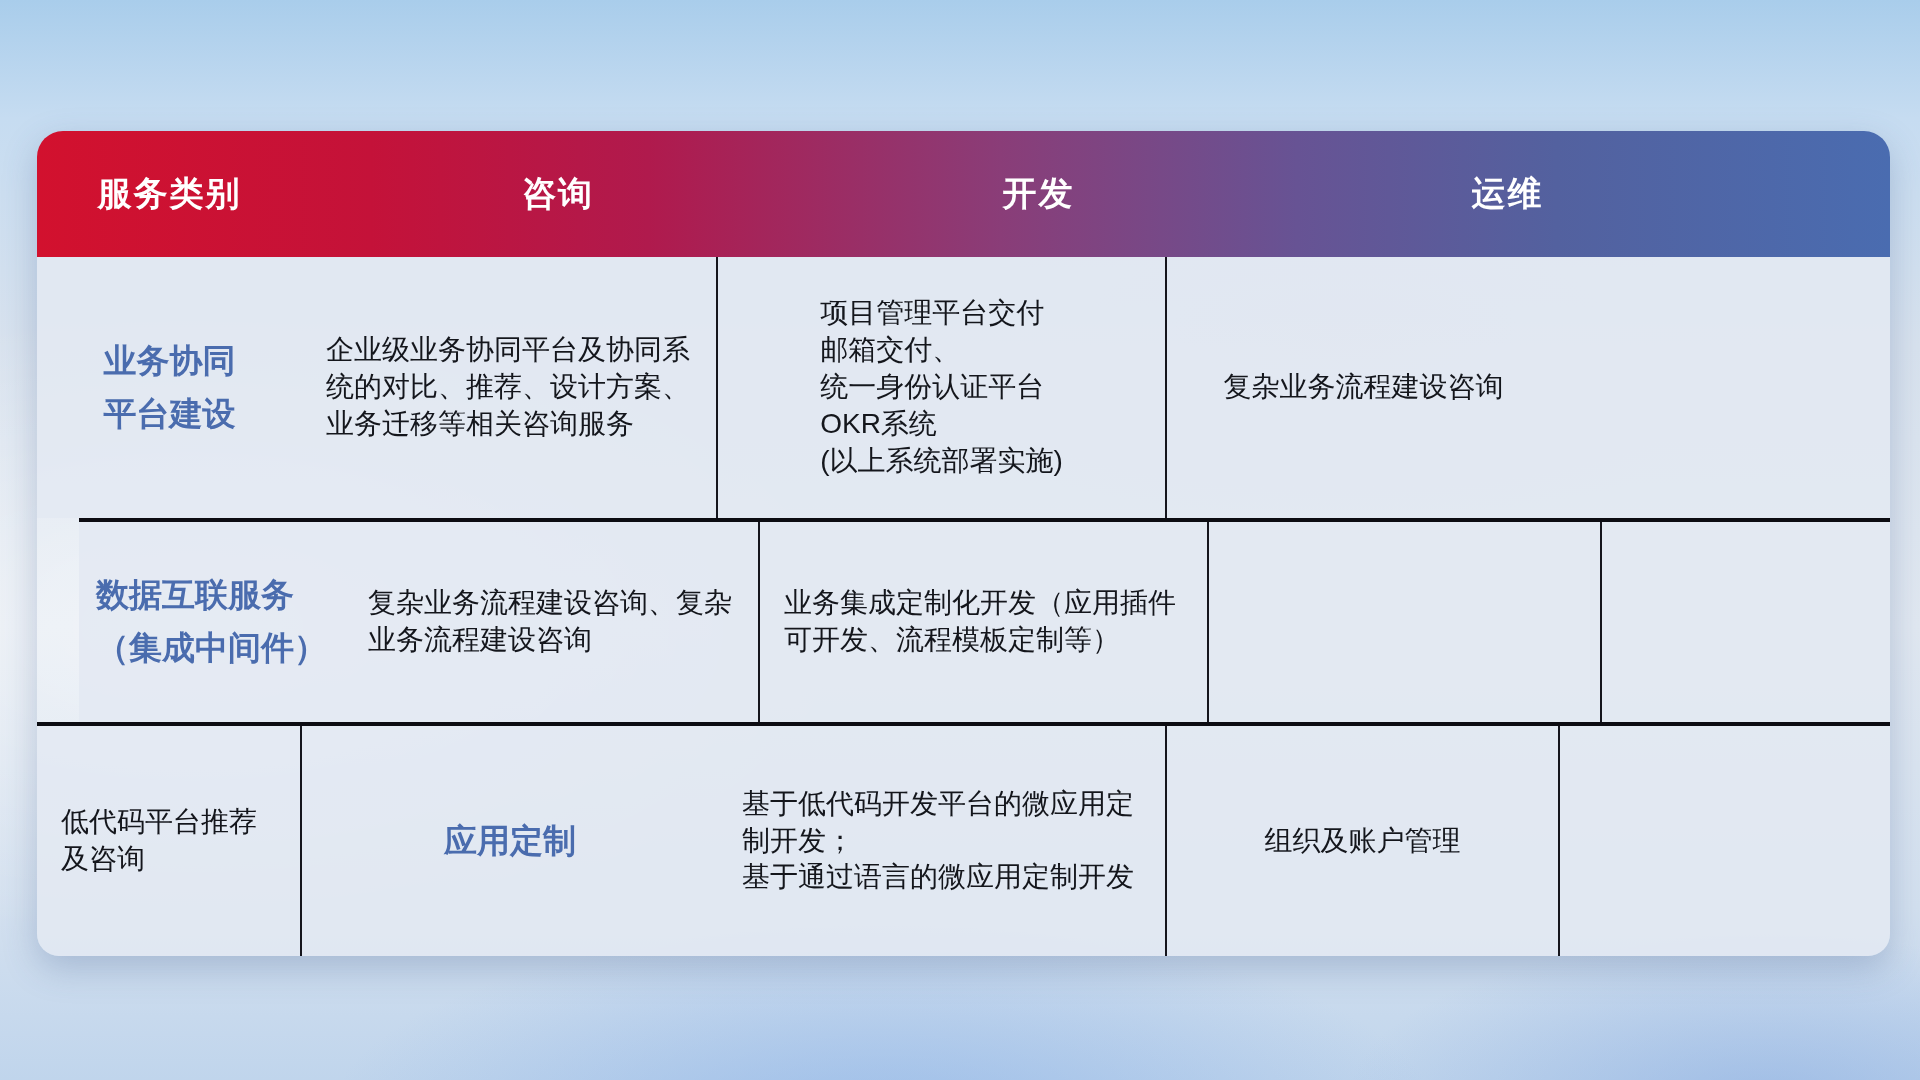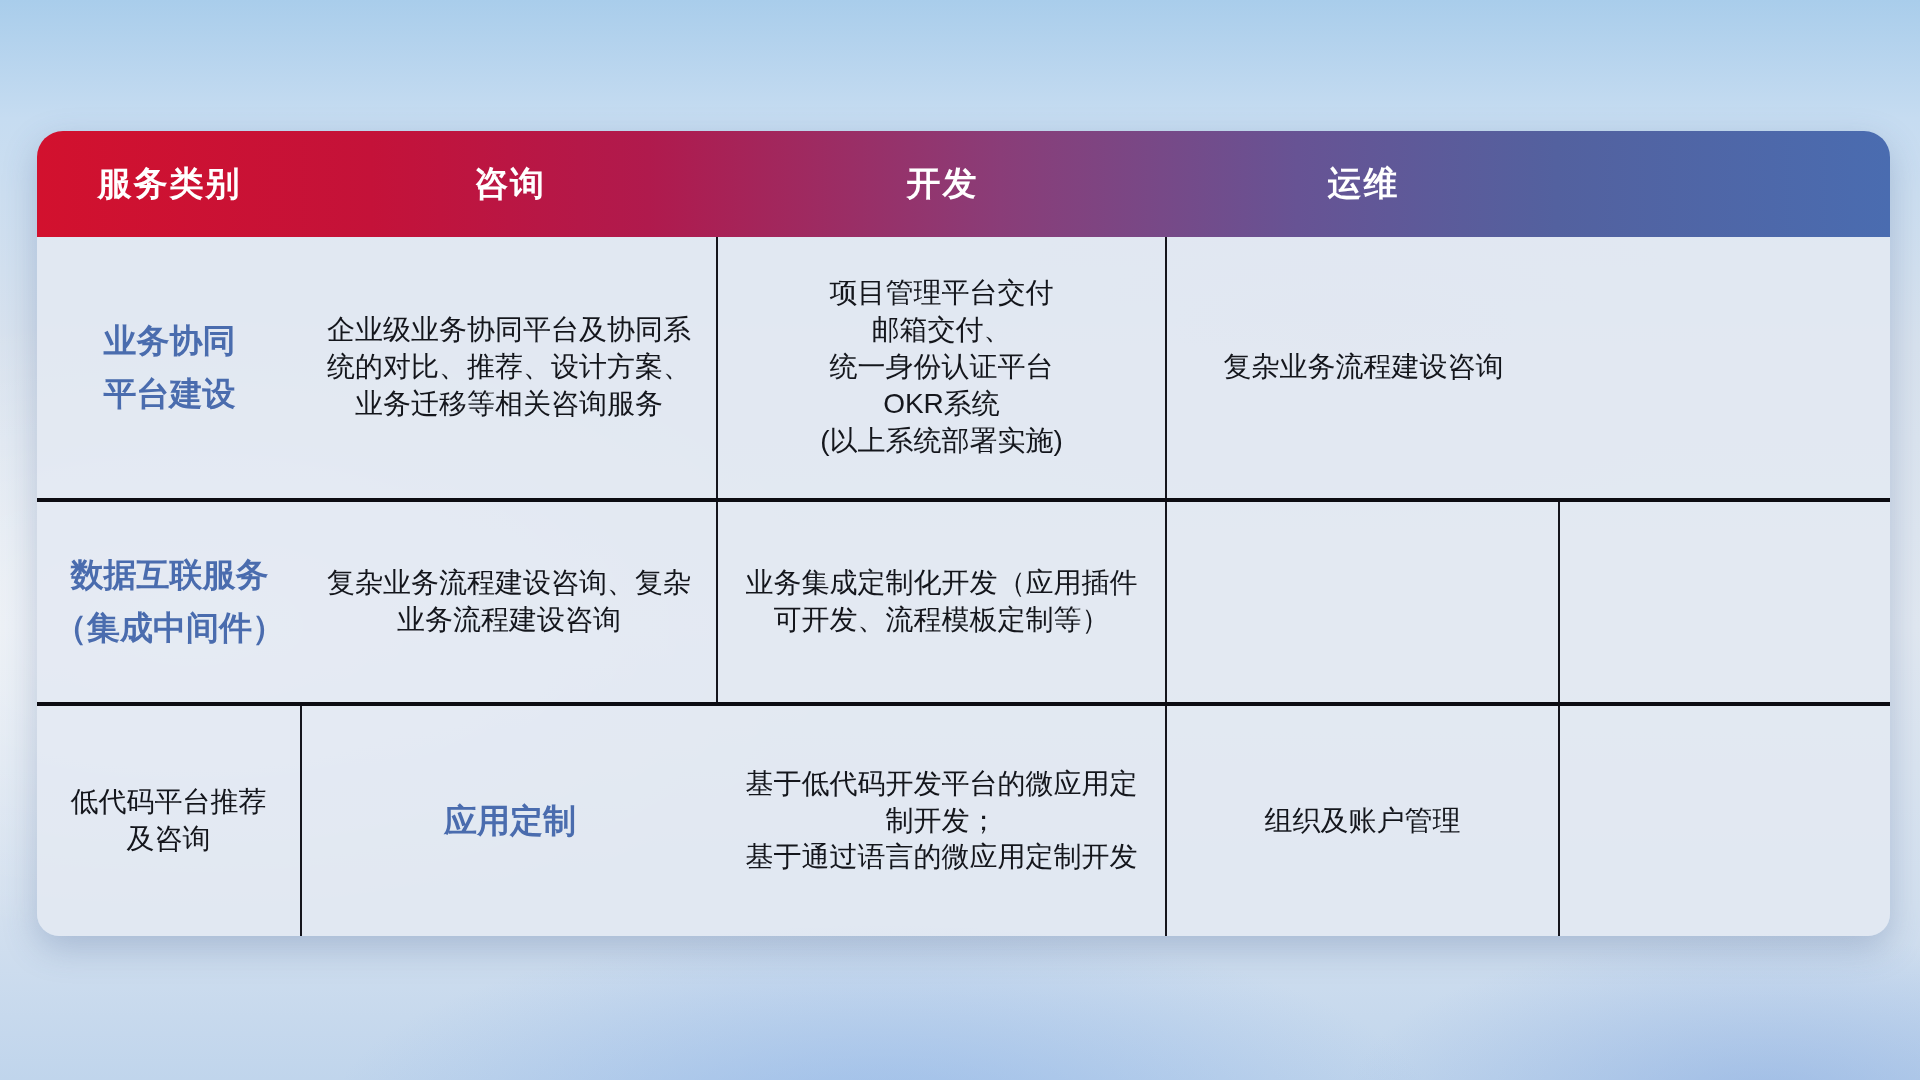--- a/index.html
+++ b/index.html
@@ -23,49 +23,50 @@
     overflow: hidden;
     box-shadow: 0 12px 34px rgba(60, 90, 140, 0.28);
   }
 
   .grid-row {
     display: grid;
     grid-template-columns: 265px 416px 449px 393px 330px;
   }
 
   .header-row {
-    height: 106px;
+    height: 126px;
     background: linear-gradient(90deg,
       #d2112e 0%, #c41239 18%, #b01a4d 33%,
       #8a3d78 52%, #675394 68%, #53619f 82%, #4a6cb0 100%);
+    gap: 48px;
   }
   .header-cell {
     display: flex;
     align-items: center;
     justify-content: center;
     color: #ffffff;
     font-size: 34px;
     font-weight: bold;
     letter-spacing: 2px;
     text-align: center;
   }
 
   .body-row {
     background: rgba(227, 233, 242, 0.86);
   }
   .body-row.bordered { border-top: 4px solid #0c0c12; }
   .row-1 { height: 261px; }
-  .row-2 { height: 204px; }
+  .row-2 { height: 204px; margin-left: 42px; }
   .row-3 { height: 234px; }
 
   .cell {
     display: flex;
     align-items: center;
     justify-content: center;
-    text-align: center;
+    text-align: left;
     padding: 10px 24px;
     font-size: 28px;
     line-height: 1.32;
     color: #14161c;
     white-space: pre-line;
   }
   .cell.v-sep { border-right: 2px solid #15151d; }
 
   .cell.category {
     font-size: 33px;

